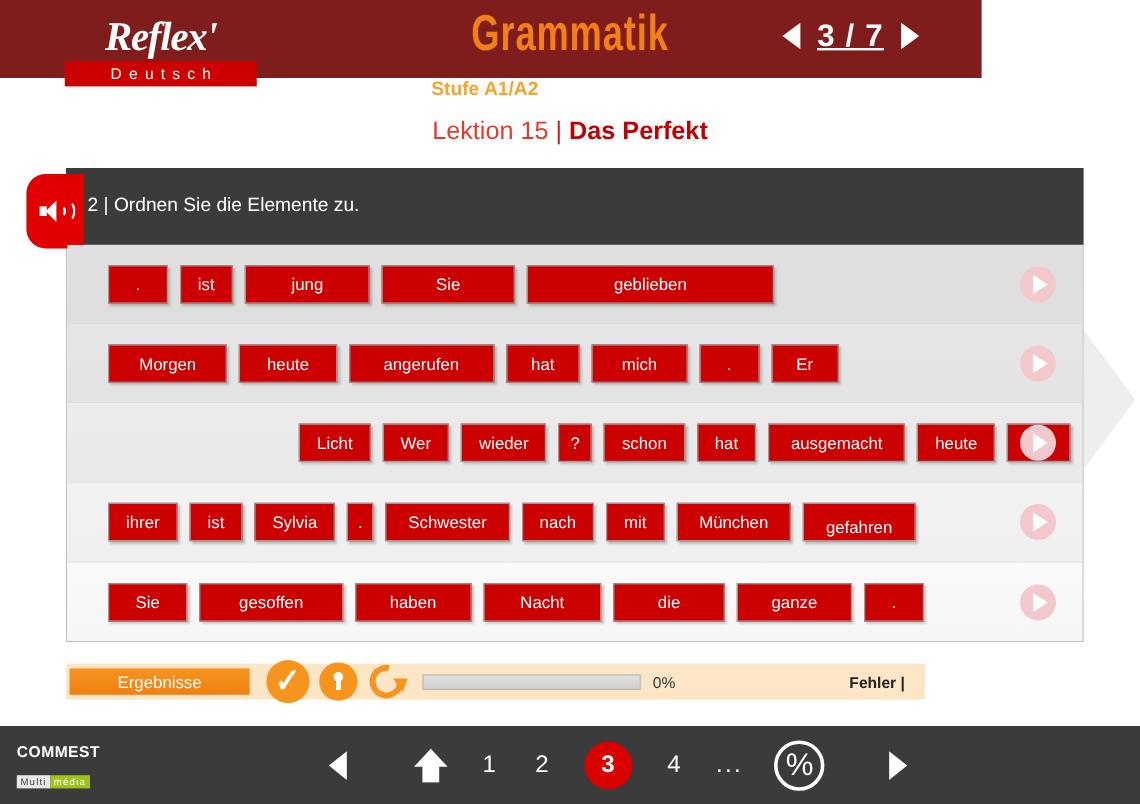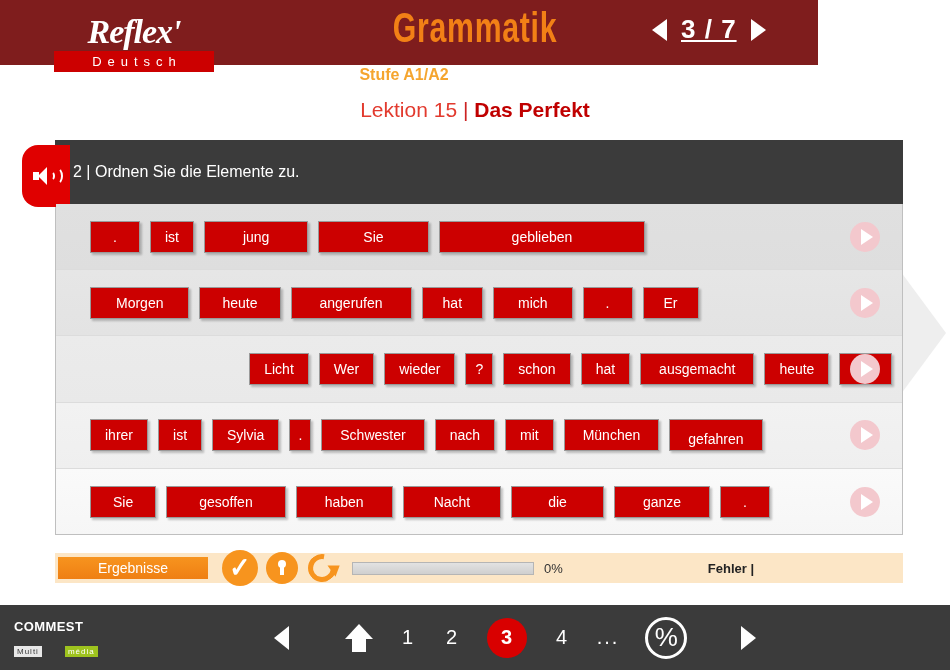--- a/index.html
+++ b/index.html
@@ -195,21 +195,21 @@
     width: 0; height: 0;
     margin-left: 3px;
     border-top: 8px solid transparent;
     border-bottom: 8px solid transparent;
     border-left: 12px solid #ffffff;
   }
 
   
   .results {
     position: absolute; left: 55px; top: 553px;
-    width: 848px; height: 30px;
+    width: 716px; height: 30px;
     background: #fce6c6;
     display: flex; align-items: center;
   }
   .erg-label {
     width: 150px; height: 22px; margin-left: 3px;
     background: linear-gradient(to bottom,#f7941e,#ef7f13);
     color: #ffffff; font-size: 14px;
     display: flex; align-items: center; justify-content: center;
     cursor: pointer;
     font-family: "Liberation Sans", sans-serif;
@@ -274,21 +274,21 @@
     background: #3b3b3b;
     display: flex; align-items: center;
   }
   .commest {
     margin-left: 14px; width: 76px;
   }
   .commest-top {
     color: #ffffff; font-size: 13px; font-weight: bold;
     letter-spacing: 0.4px; font-family: "Liberation Sans", sans-serif;
   }
-  .commest-bot { display: flex; margin-top: 12px; font-size: 8px; gap: 23px; }
+  .commest-bot { display: flex; margin-top: 12px; font-size: 8px; }
   .commest-bot .m1 {
     background: #e8e8e8; color: #3b3b3b; padding: 1px 3px; letter-spacing: 1px;
   }
   .commest-bot .m2 {
     background: #9ec31e; color: #ffffff; padding: 1px 3px; letter-spacing: 1px;
   }
   .nav {
     flex: 1; display: flex; align-items: center; justify-content: center; gap: 26px;
     margin-left: -10px;
   }

